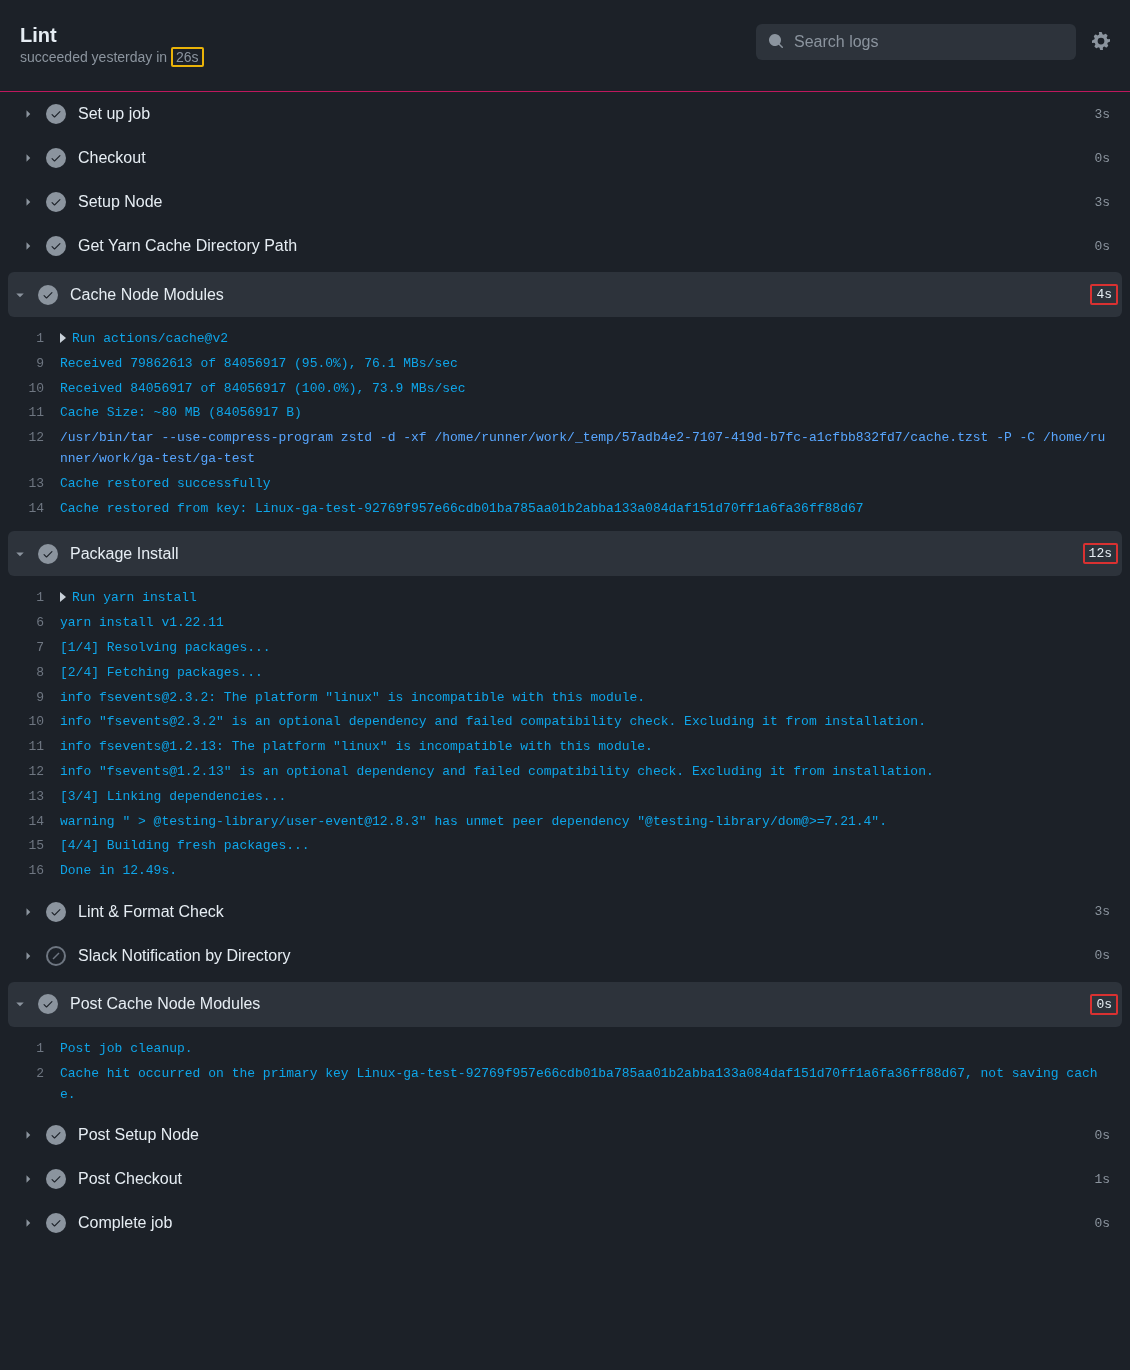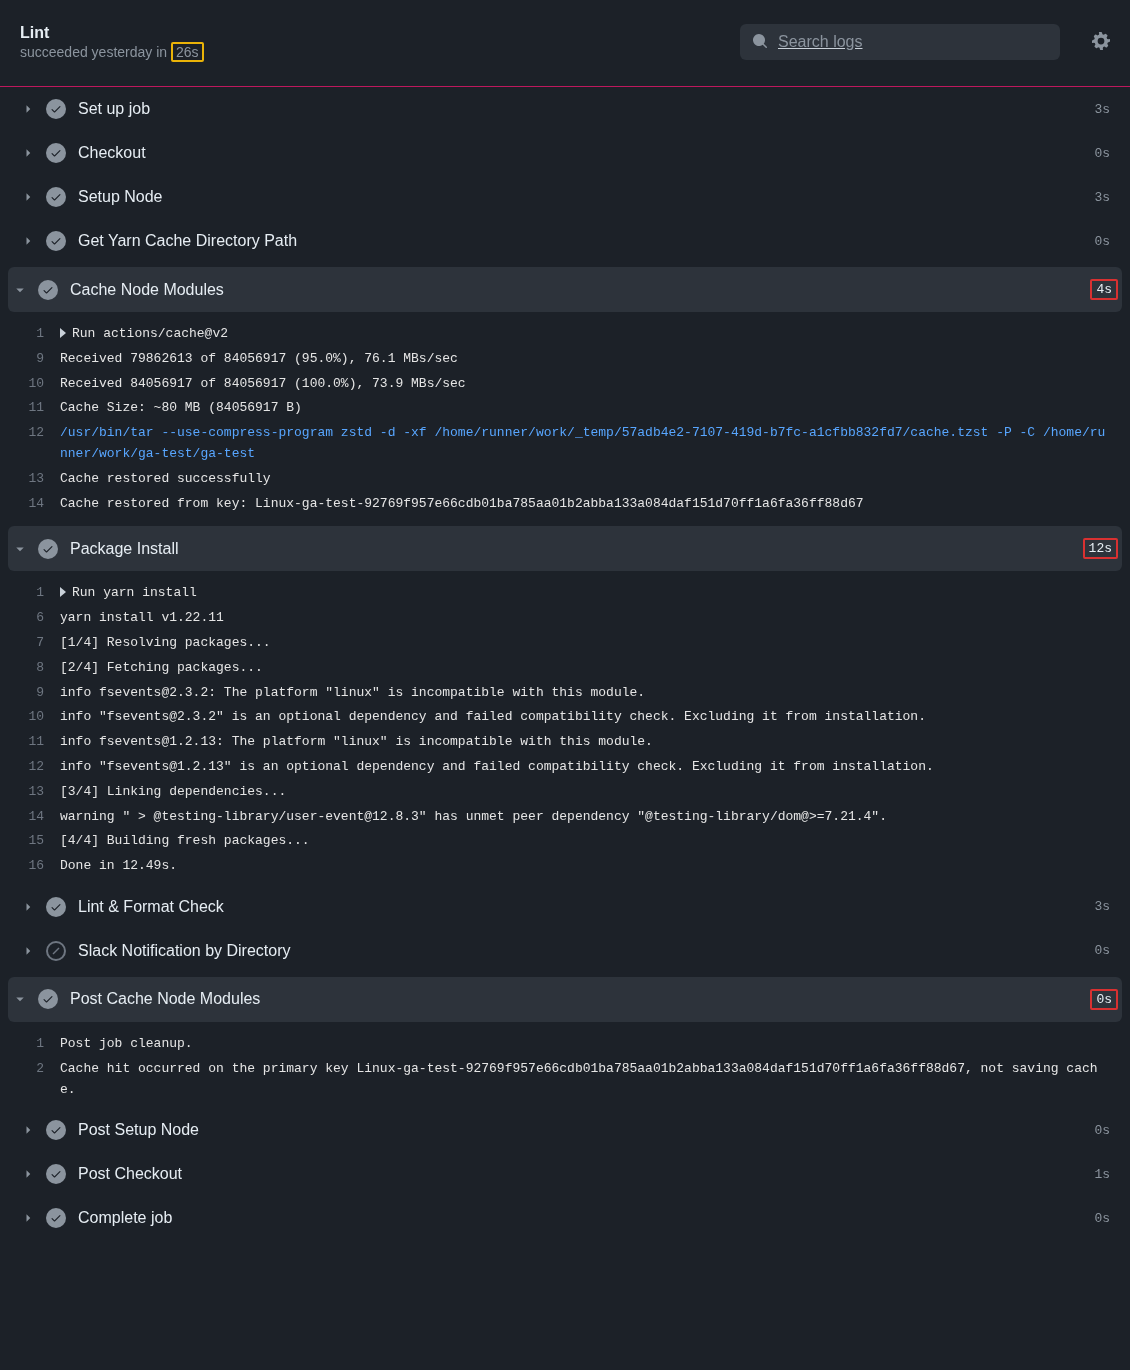--- a/index.html
+++ b/index.html
@@ -11,40 +11,39 @@
     width: 1130px;
   }
   .header {
     display: flex;
     justify-content: space-between;
     align-items: flex-start;
     padding: 24px 20px 12px 20px;
   }
   .header-left { }
   .header-title {
-    font-size: 16px;
+    font-size: 20px;
     font-weight: 600;
     color: #e6edf3;
   }
   .header-sub {
     margin-top: 2px;
     color: #8b949e;
     font-size: 14px;
   }
   .header-sub .hl {
     border: 2px solid #eab308;
     padding: 0 3px;
     border-radius: 2px;
     color: #8b949e;
   }
   .header-right {
     display: flex;
     align-items: center;
-    gap: 32px;
-    text-decoration: underline;
+    gap: 16px;
   }
   .search {
     display: flex;
     align-items: center;
     background: #2d333b;
     border-radius: 6px;
     padding: 6px 12px;
     width: 320px;
     height: 36px;
   }
@@ -107,21 +106,21 @@
   }
   .log-line .ln {
     width: 60px;
     text-align: right;
     color: #6e7681;
     flex-shrink: 0;
     padding-right: 16px;
     user-select: none;
   }
   .log-line .txt {
-    color: #e5e5e5;
+    color: #0ea5e9;
     white-space: pre-wrap;
     word-break: break-all;
     flex: 1;
     padding-right: 20px;
   }
   .log-line .txt.cmd { color: #58a6ff; }
   .log-line .arrow {
     display: inline-block;
     width: 0; height: 0;
     border-top: 5px solid transparent;

